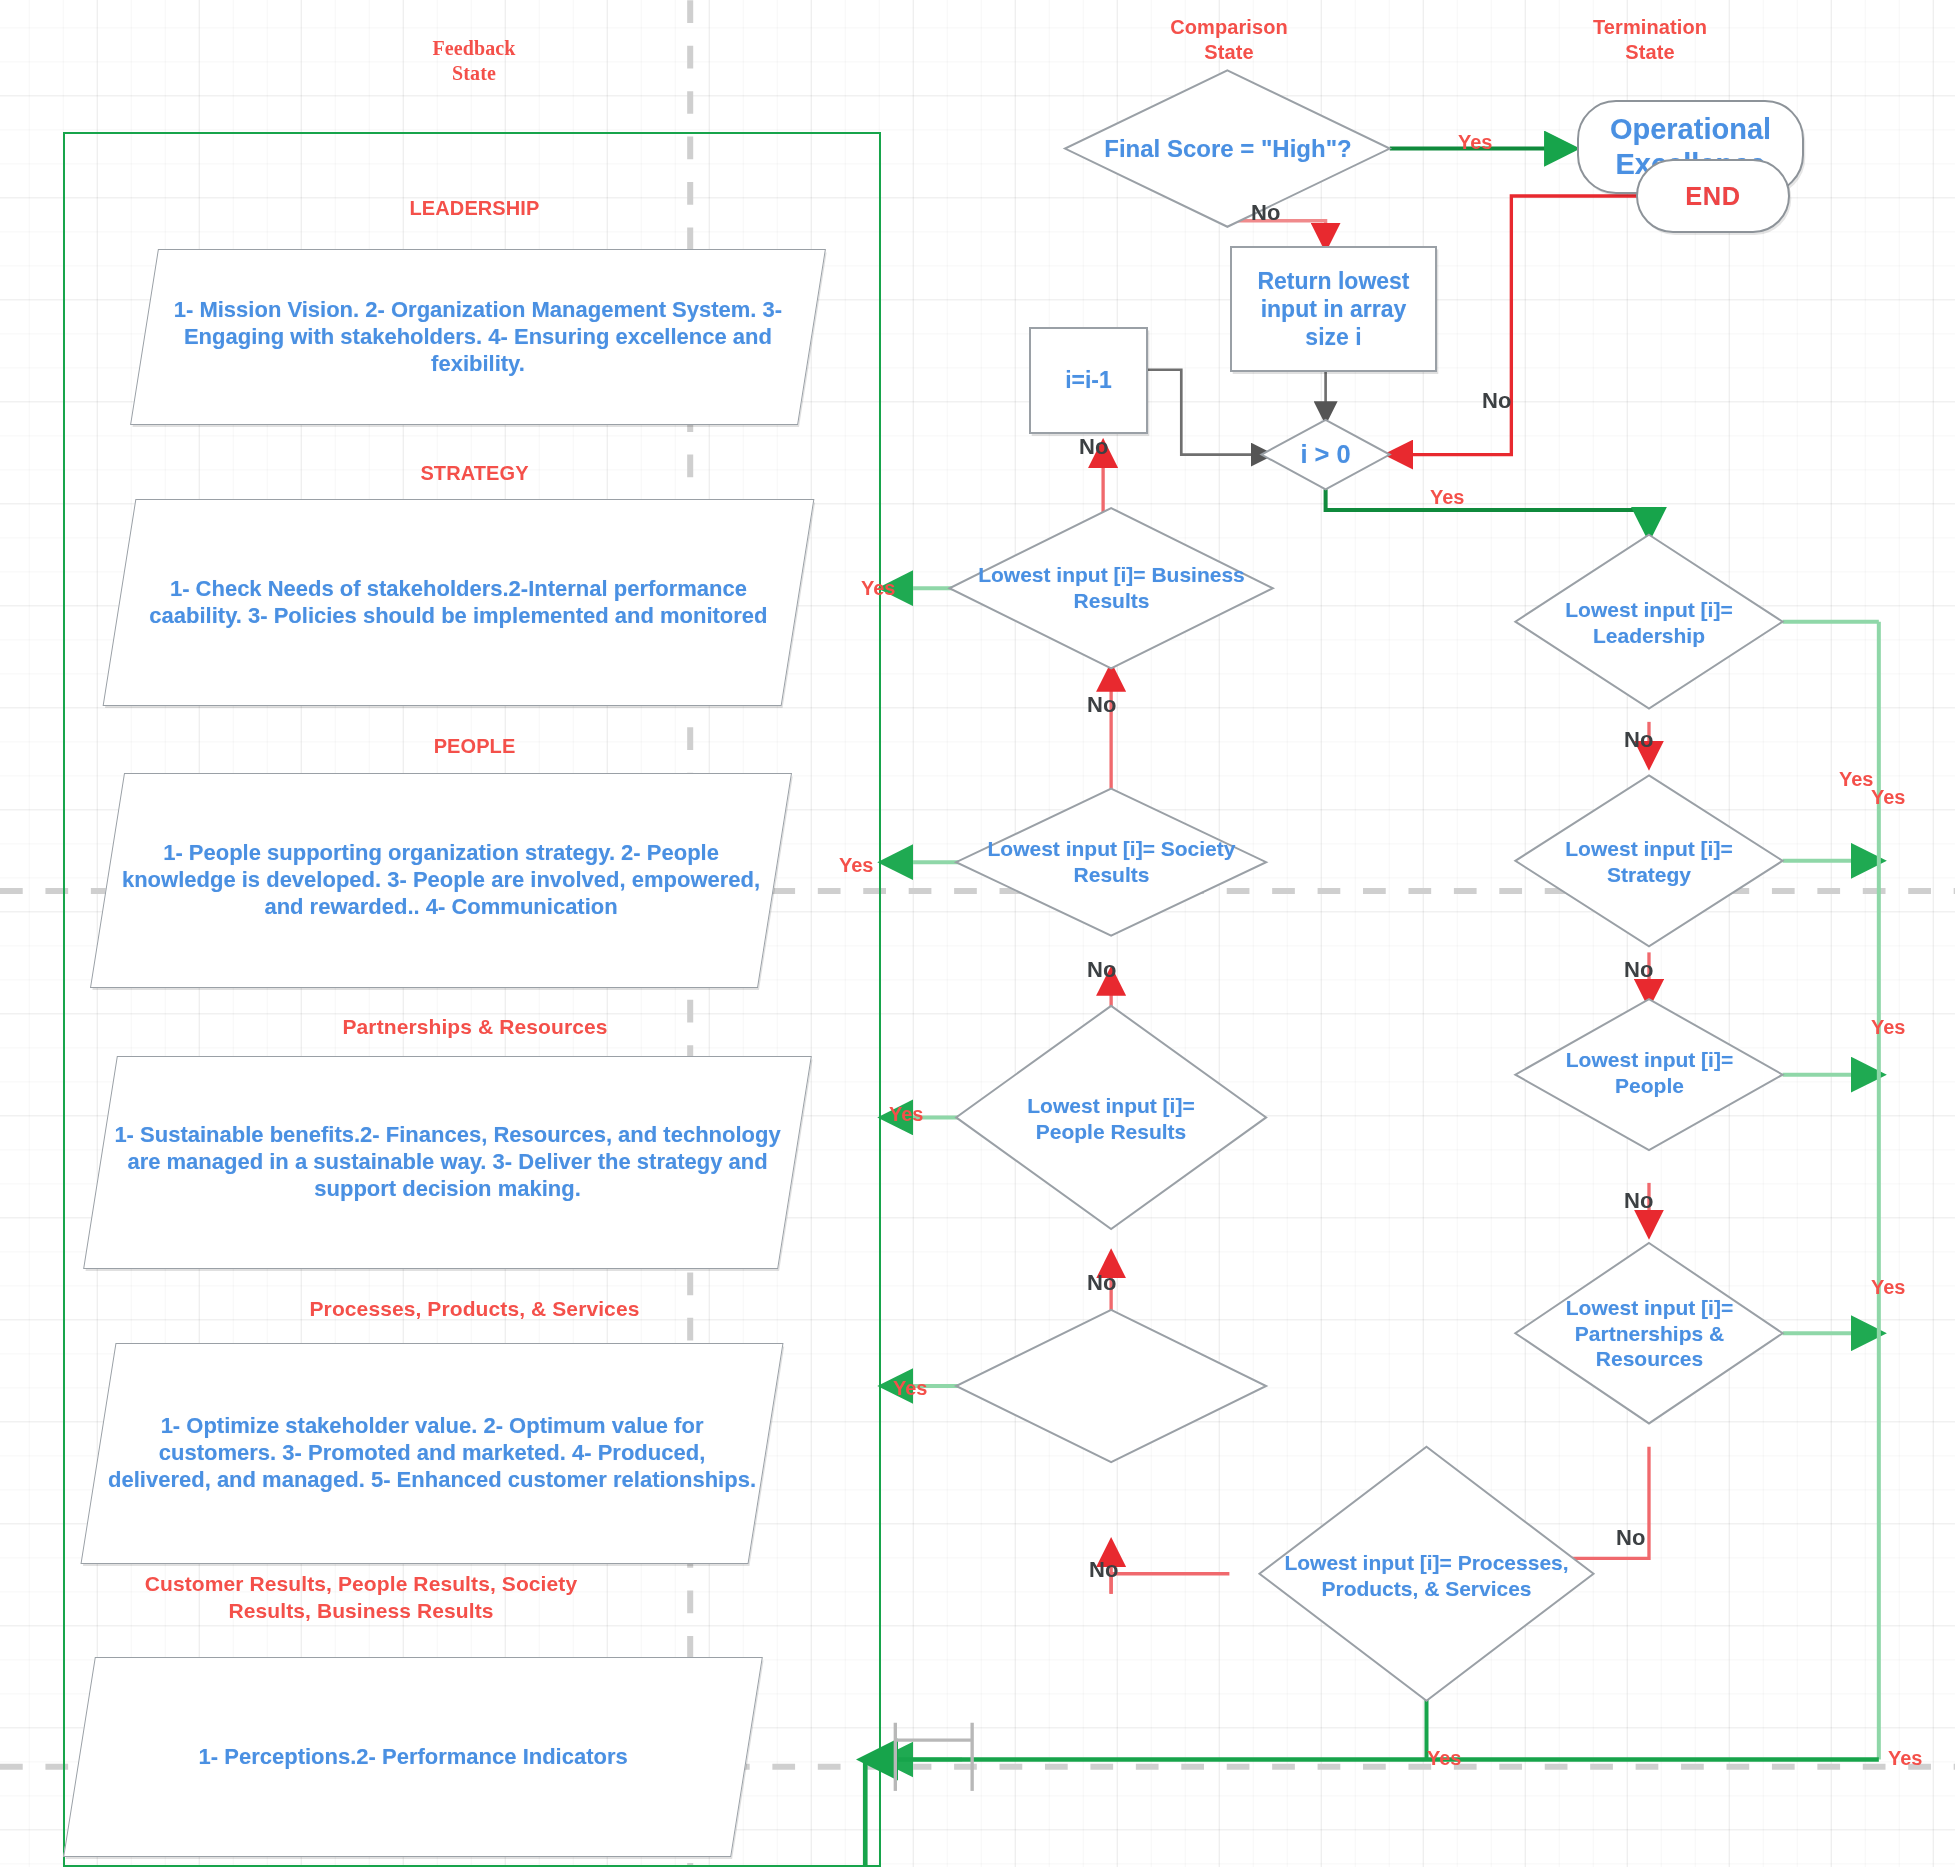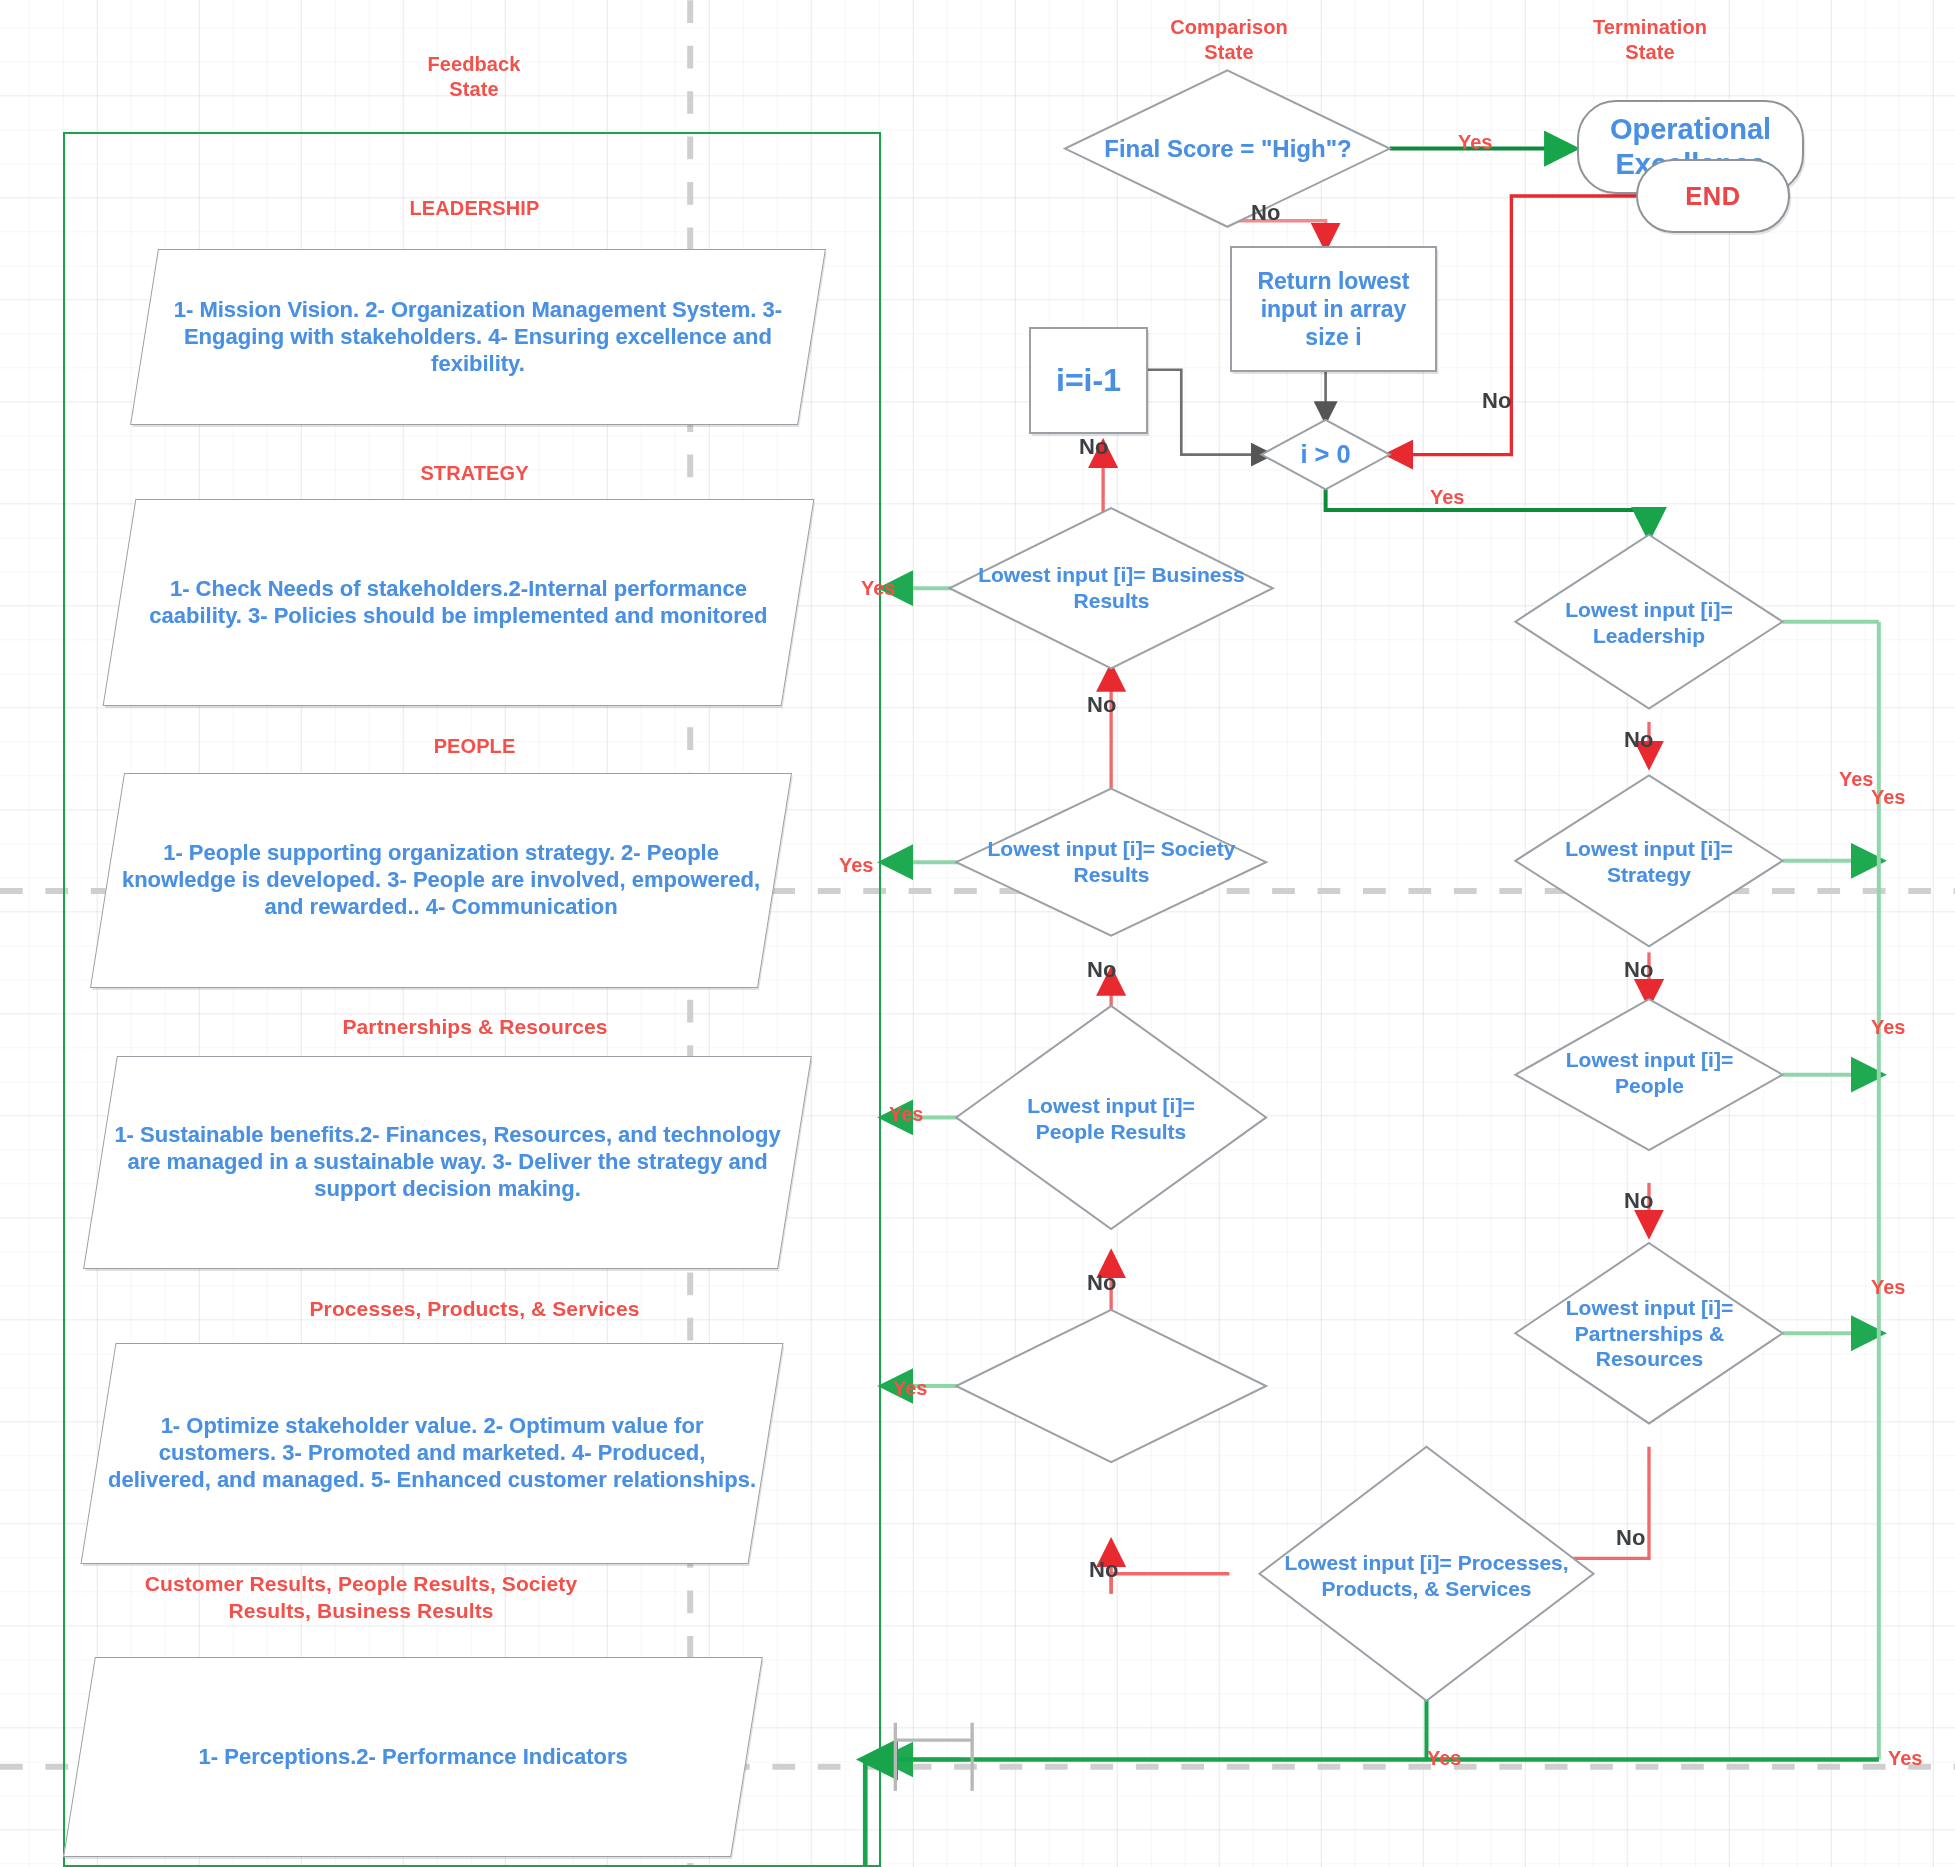--- a/index.html
+++ b/index.html
@@ -58,21 +58,21 @@
   }
   .term .txt{font-size:29px;}
   .term.end .txt{color:#ef4444;font-size:25.4px;letter-spacing:0.7px;}
 
   
   .rect{
     background:#ffffff;border:2px solid #9aa0a6;
     box-shadow:2px 2.7px 0 -0.7px rgba(0,0,0,.12);
   }
   .rect .txt{font-size:23px;}
-  .rect.small .txt{font-size:32px;}
+  .rect.small .txt{font-size:23px;}
 
   
   .dia{}
   .dia .txt{position:relative;z-index:2;font-size:21px;}
   .dia.lg .txt{font-size:24px;}
 
   
   .lbl{position:absolute;font-weight:bold;font-size:20px;white-space:nowrap;}
   .lbl.no{color:#3c4043;}
   .lbl.yes{color:#f4504a;}
@@ -183,21 +183,21 @@
 
       <polygon points="2468,800 2668,930 2468,1060 2268,930"></polygon>
       <polygon points="2468,1160 2668,1288 2468,1416 2268,1288"></polygon>
       <polygon points="2468,1495 2668,1608 2468,1721 2268,1608"></polygon>
       <polygon points="2468,1860 2668,1995 2468,2130 2268,1995"></polygon>
     </g>
   </svg>
 
   <div class="greenbox" style="left:63px;top:132px;width:814px;height:1731px;"></div>
 
-  <div class="caption" style="left:374px;top:52px;width:200px;white-space:pre-line;">Feedback
+  <div class="caption" style="left:374px;top:36px;width:200px;white-space:pre-line;font-family:Liberation Serif, serif;">Feedback
 State</div>
   <div class="caption" style="left:1129px;top:14.7px;width:200px;white-space:pre-line;">Comparison
 State</div>
   <div class="caption" style="left:1550px;top:14.7px;width:200px;white-space:pre-line;">Termination
 State</div>
 
   <div class="caption" style="left:334px;top:196px;width:281px;">LEADERSHIP</div>
   <div class="caption" style="left:334px;top:461px;width:281px;">STRATEGY</div>
   <div class="caption" style="left:334px;top:734px;width:281px;">PEOPLE</div>
   <div class="caption big" style="left:221px;top:1014px;width:508px;">Partnerships &amp; Resources</div>

